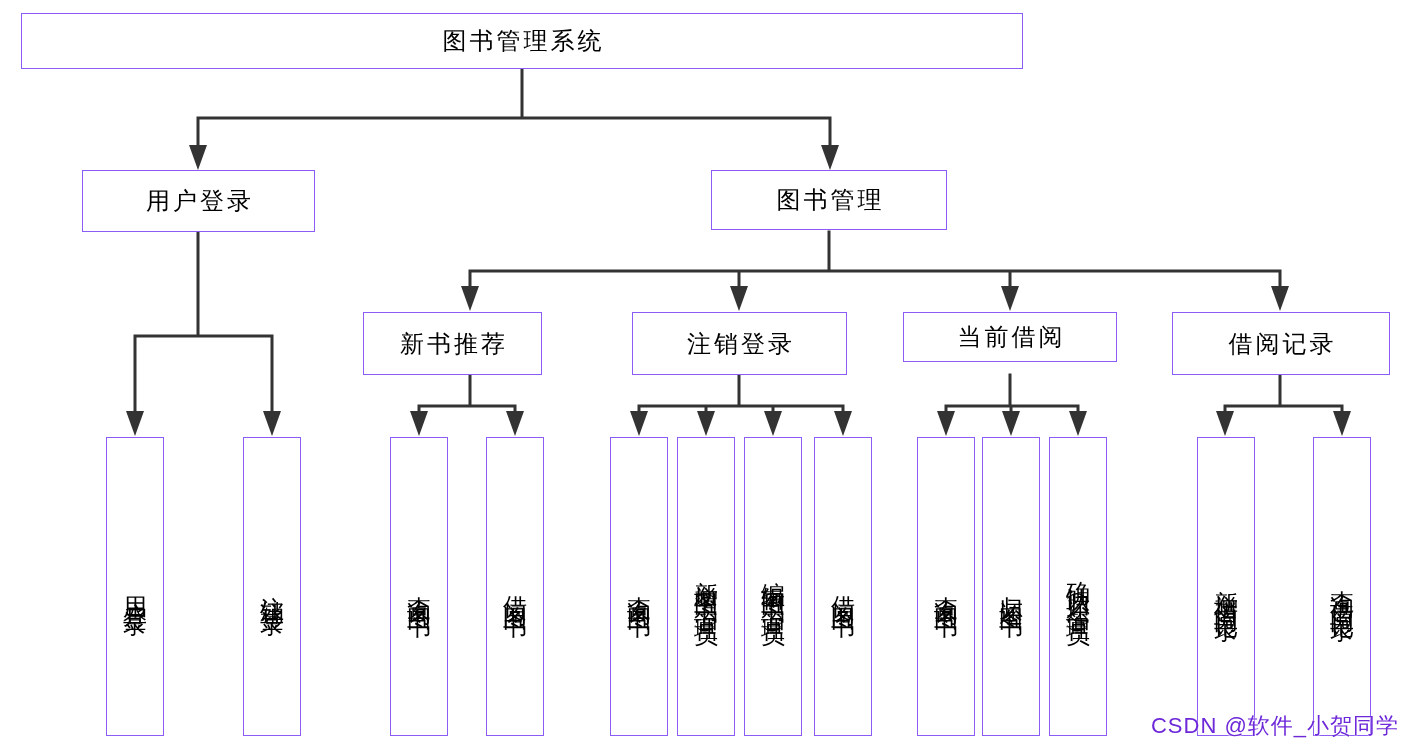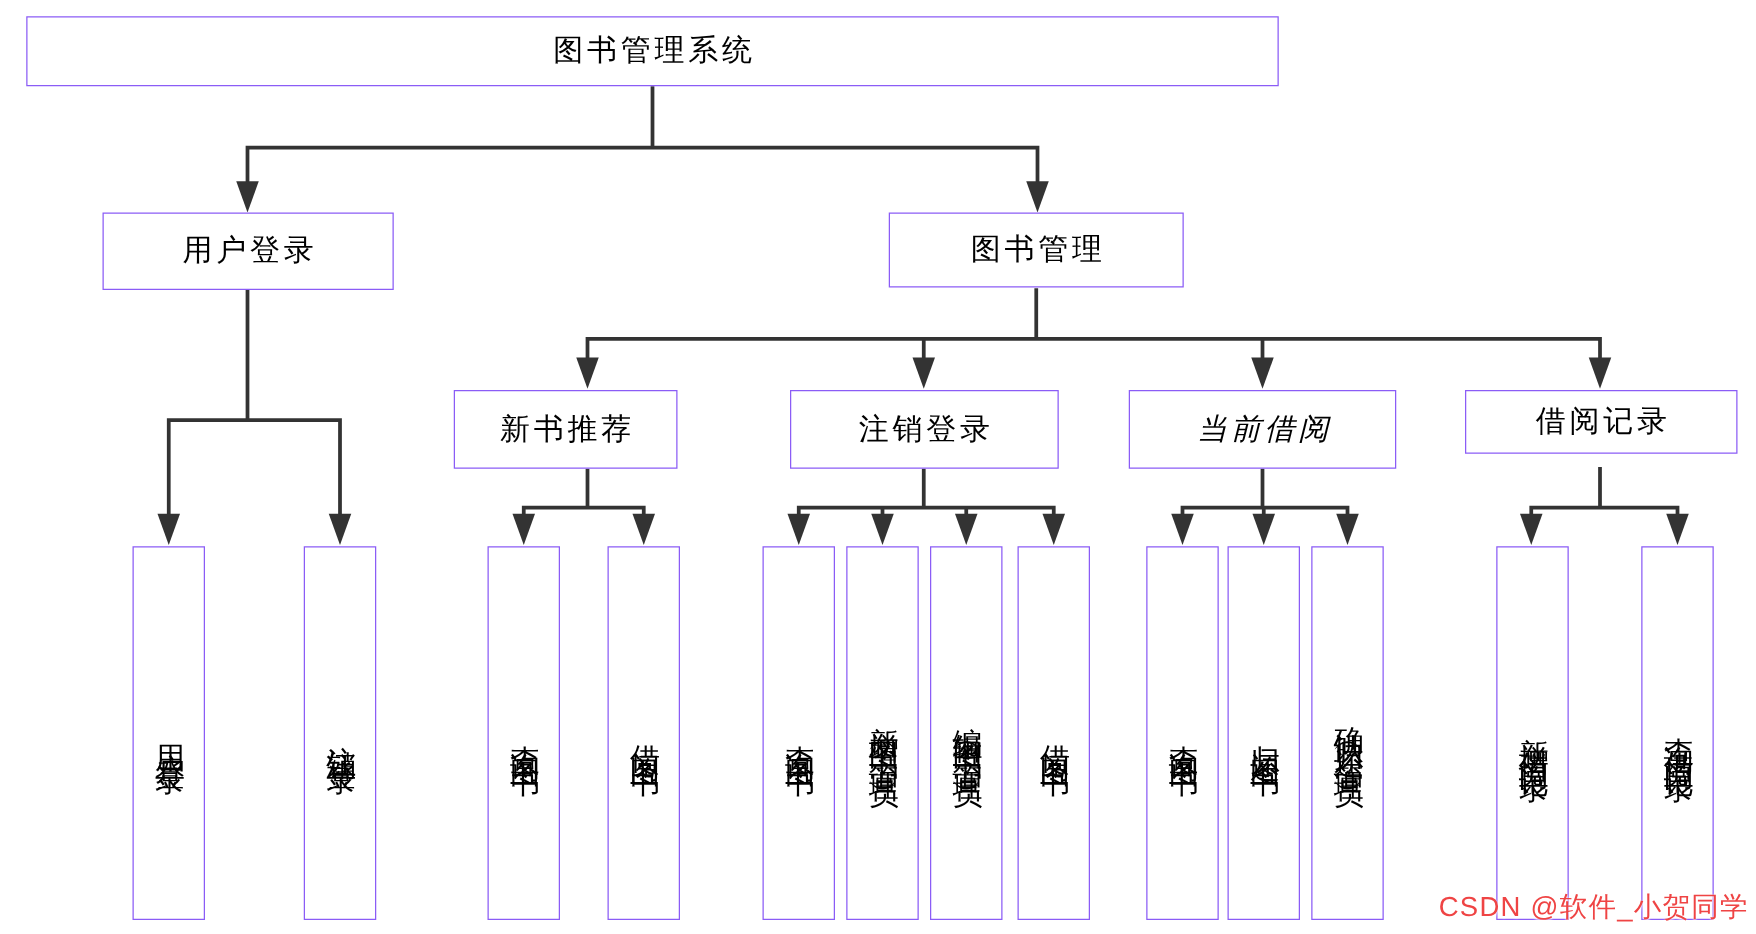--- a/index.html
+++ b/index.html
@@ -55,21 +55,21 @@
     letter-spacing: 6px;
     line-height: 1;
     padding-top: 4px;
   }
   .watermark {
     position: absolute;
     right: 6px;
     bottom: 6px;
     font-size: 22px;
     letter-spacing: 1px;
-    color: #ef4444;
+    color: #6d28d9;
     text-shadow: 0 1px 2px rgba(255,255,255,0.9), 0 0 1px rgba(255,255,255,0.8);
     z-index: 5;
     white-space: nowrap;
   }
 </style>
 </head>
 <body>
 
 <div class="stage">
 
@@ -123,22 +123,22 @@
     </g>
   </svg>
 
   <div class="box h" style="left:21px; top:13px; width:1002px; height:56px;">图书管理系统</div>
 
   <div class="box h" style="left:82px; top:170px; width:233px; height:62px;">用户登录</div>
   <div class="box h" style="left:711px; top:170px; width:236px; height:60px;">图书管理</div>
 
   <div class="box h" style="left:363px; top:312px; width:179px; height:63px;">新书推荐</div>
   <div class="box h" style="left:632px; top:312px; width:215px; height:63px;">注销登录</div>
-  <div class="box h" style="left:903px; top:312px; width:214px; height:63px;font-style:italic;">当前借阅</div>
-  <div class="box h" style="left:1172px; top:312px; width:218px; height:51px;">借阅记录</div>
+  <div class="box h" style="left:903px; top:312px; width:214px; height:50px;">当前借阅</div>
+  <div class="box h" style="left:1172px; top:312px; width:218px; height:63px;">借阅记录</div>
 
   <div class="box v" style="left:106px; top:437px; width:58px; height:299px;">用户登录</div>
   <div class="box v" style="left:243px; top:437px; width:58px; height:299px;">注销登录</div>
 
   <div class="box v" style="left:390px; top:437px; width:58px; height:299px;">查询图书</div>
   <div class="box v" style="left:486px; top:437px; width:58px; height:299px;">借阅图书</div>
 
   <div class="box v" style="left:610px; top:437px; width:58px; height:299px;">查询图书</div>
   <div class="box v" style="left:677px; top:437px; width:58px; height:299px;">新增图书（管理员）</div>
   <div class="box v" style="left:744px; top:437px; width:58px; height:299px;">编辑图书（管理员）</div>

